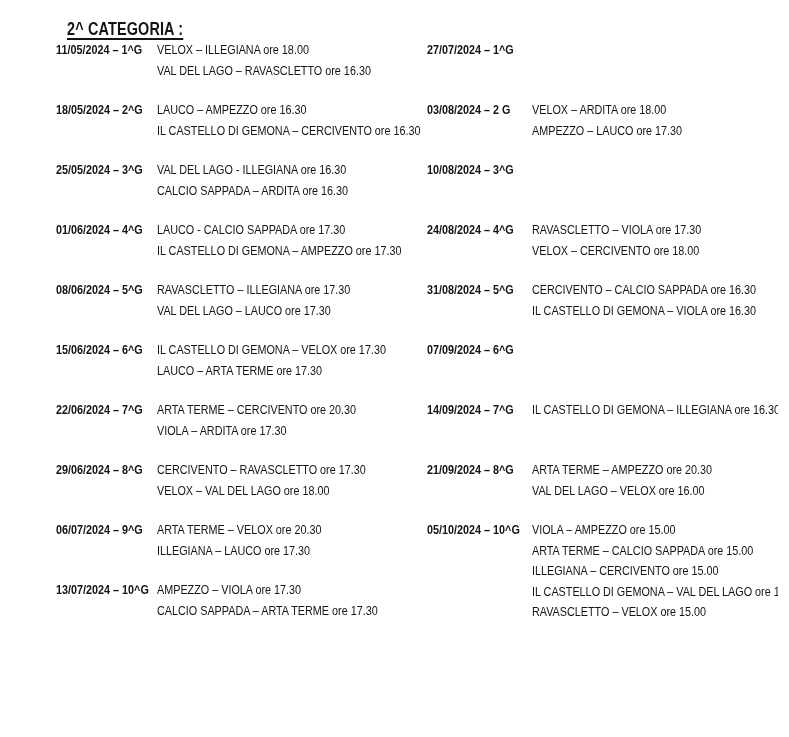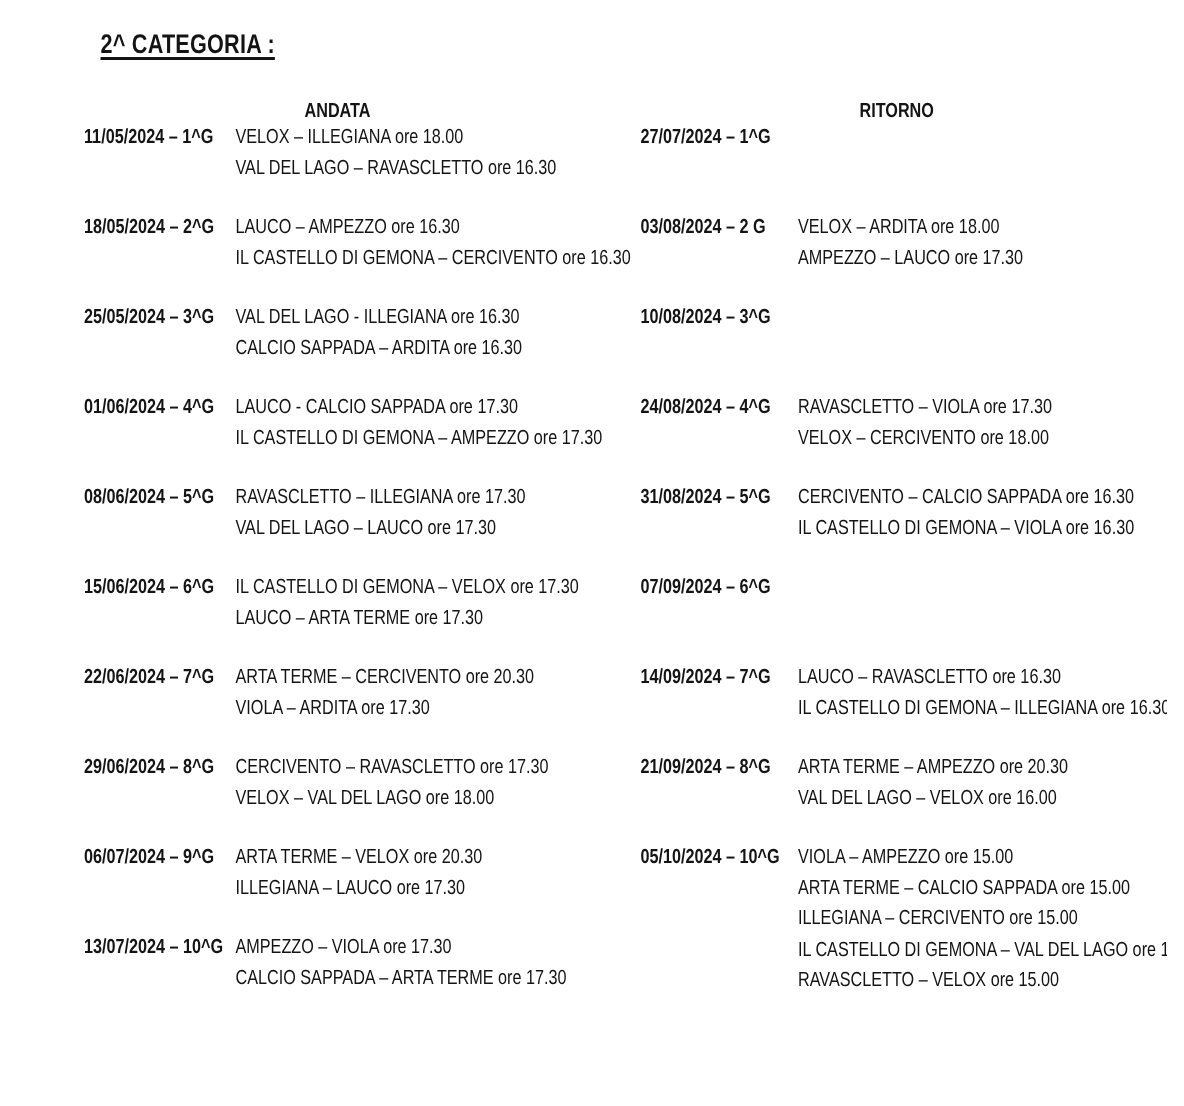--- a/index.html
+++ b/index.html
@@ -25,24 +25,20 @@
   .matches{flex:1;min-width:0;}
   .line{line-height:20.5px;height:20.5px;white-space:nowrap;}
   .t{display:inline-block;transform:scaleX(0.8);transform-origin:0 50%;white-space:nowrap;}
 </style>
 </head>
 <body>
 
 <div class="page">
   <div class="title"><span class="t">2^ CATEGORIA :</span></div>
 
-  <div class="headers">
-    <div class="h-left"><span class="t">ANDATA</span></div>
-    <div class="h-right"><span class="t">RITORNO</span></div>
-  </div>
 
   <div class="rows">
       <div class="srow">
         <div class="cell-left">
           <div class="block">
             <div class="date line date-l"><span class="t">11/05/2024 – 1^G</span></div>
             <div class="matches">
               <div class="line"><span class="t">VELOX – ILLEGIANA ore 18.00</span></div>
               <div class="line"><span class="t">VAL DEL LAGO – RAVASCLETTO ore 16.30</span></div>
             </div>
@@ -153,21 +149,20 @@
             <div class="matches">
               <div class="line"><span class="t">ARTA TERME – CERCIVENTO ore 20.30</span></div>
               <div class="line"><span class="t">VIOLA – ARDITA ore 17.30</span></div>
             </div>
           </div>
         </div>
         <div class="cell-right">
           <div class="block">
             <div class="date line date-r"><span class="t">14/09/2024 – 7^G</span></div>
             <div class="matches">
-              <div class="line"><span class="t">LAUCO – RAVASCLETTO ore 16.30</span></div>
               <div class="line"><span class="t">IL CASTELLO DI GEMONA – ILLEGIANA ore 16.30</span></div>
             </div>
           </div>
         </div>
       </div>
       <div class="srow">
         <div class="cell-left">
           <div class="block">
             <div class="date line date-l"><span class="t">29/06/2024 – 8^G</span></div>
             <div class="matches">

